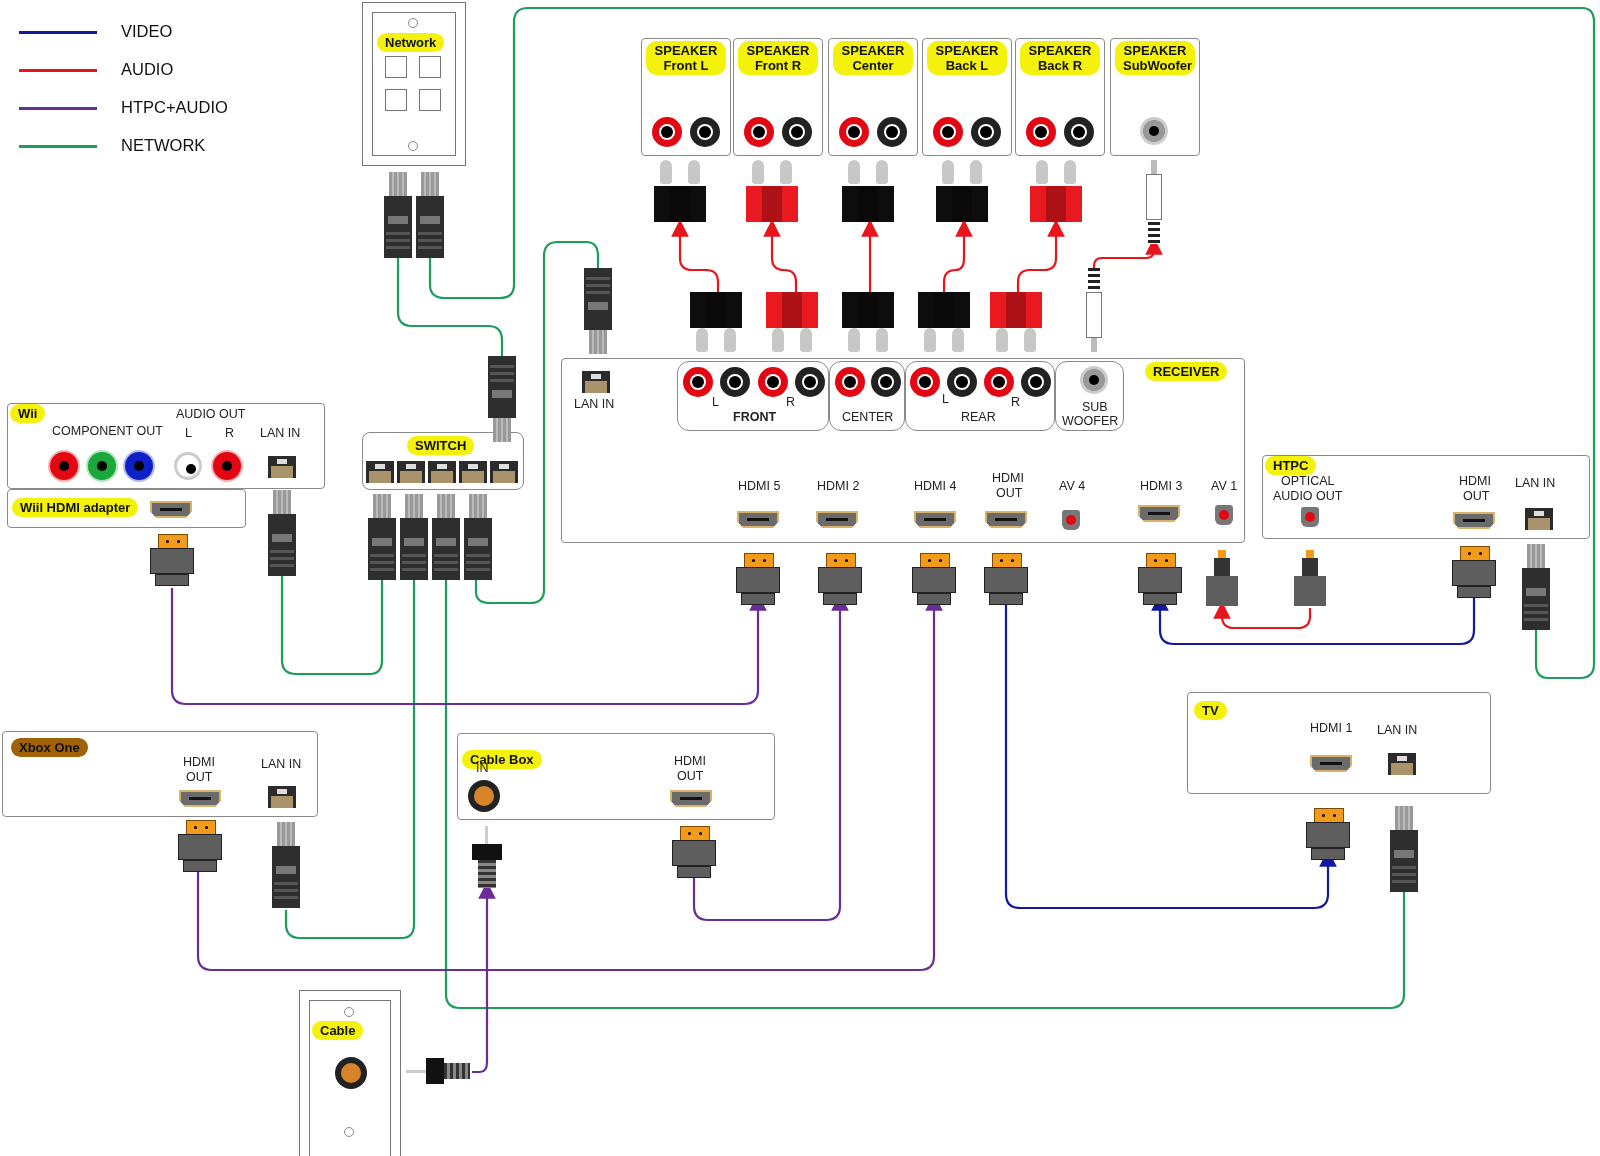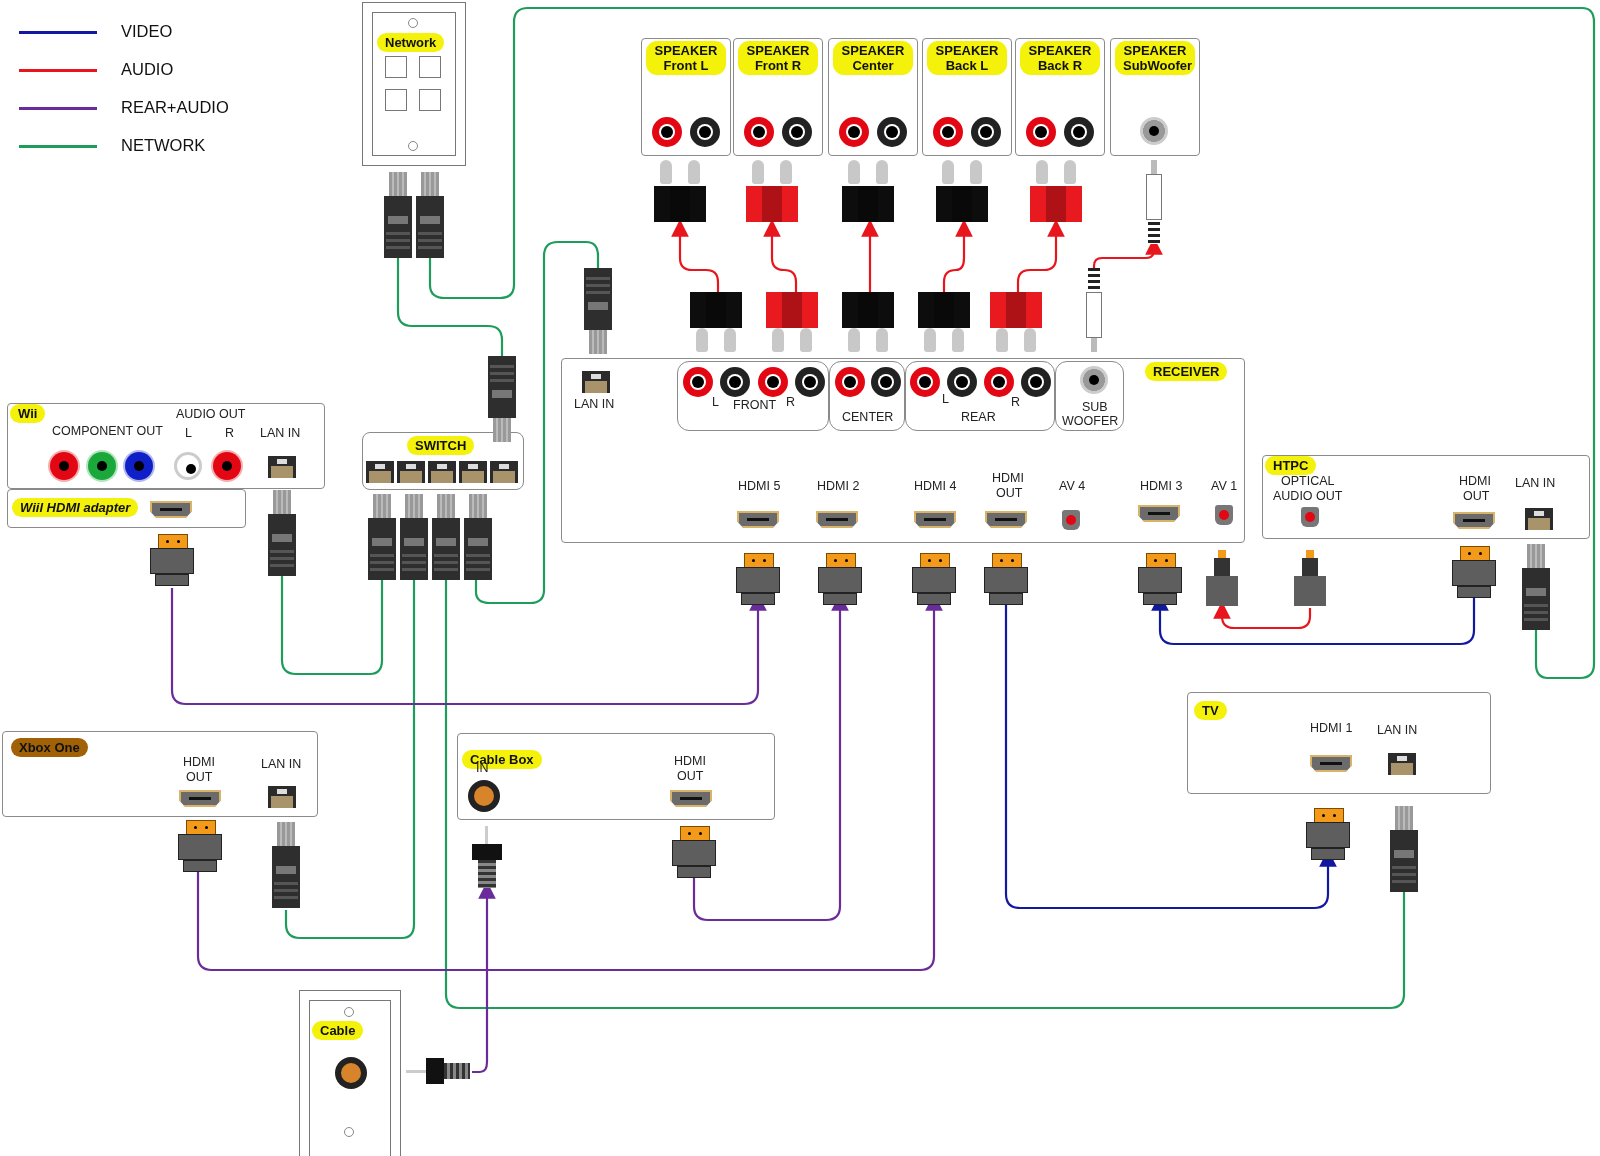--- a/index.html
+++ b/index.html
@@ -96,21 +96,21 @@
       </marker>
   </defs>
 </svg>
 
 <div>
   <div class="legend-line" style="left: 19px; top: 31px; background: rgb(18, 24, 160);"></div>
   <div class="legend-text" style="left:121px;top:22px;">VIDEO</div>
   <div class="legend-line" style="left: 19px; top: 69px; background: rgb(232, 21, 28);"></div>
   <div class="legend-text" style="left:121px;top:60px;">AUDIO</div>
   <div class="legend-line" style="left: 19px; top: 107px; background: rgb(106, 44, 154);"></div>
-  <div class="legend-text" style="left:121px;top:98px;">REAR+AUDIO</div>
+  <div class="legend-text" style="left:121px;top:98px;">HTPC+AUDIO</div>
   <div class="legend-line" style="left: 19px; top: 145px; background: rgb(30, 156, 90);"></div>
   <div class="legend-text" style="left:121px;top:136px;">NETWORK</div>
 </div>
 
 <div class="plate" style="left:362px;top:2px;width:104px;height:164px;">
   <div class="inner"></div>
   <div class="screw" style="left:45px;top:15px;"></div>
   <div class="tag" style="left: 14px; top: 30px; background: rgb(244, 242, 10);">Network</div>
   <div class="keystone" style="left:22px;top:53px;"></div>
   <div class="keystone" style="left:56px;top:53px;"></div>
@@ -242,21 +242,21 @@
   <div class="lan-port" style="left:20px;top:12px;"></div>
   <div class="lbl" style="left:12px;top:38px;">LAN IN</div>
 
   <div class="panel" style="left:115px;top:2px;width:152px;height:70px;border-radius:12px;">
     <div class="jack red" style="left:5px;top:5px;"></div>
     <div class="jack blk" style="left:42px;top:5px;"></div>
     <div class="jack red" style="left:80px;top:5px;"></div>
     <div class="jack blk" style="left:117px;top:5px;"></div>
     <div class="lbl" style="left:34px;top:33px;">L</div>
     <div class="lbl" style="left:108px;top:33px;">R</div>
-    <div class="lbl" style="left:55px;top:36px;">FRONT</div>
+    <div class="lbl" style="left:55px;top:48px;font-weight:bold;">FRONT</div>
   </div>
   <div class="panel" style="left:267px;top:2px;width:76px;height:70px;border-radius:12px;">
     <div class="jack red" style="left:5px;top:5px;"></div>
     <div class="jack blk" style="left:41px;top:5px;"></div>
     <div class="lbl" style="left:12px;top:48px;">CENTER</div>
   </div>
   <div class="panel" style="left:343px;top:2px;width:150px;height:70px;border-radius:12px;">
     <div class="jack red" style="left:4px;top:5px;"></div>
     <div class="jack blk" style="left:41px;top:5px;"></div>
     <div class="jack red" style="left:78px;top:5px;"></div>
@@ -357,21 +357,21 @@
   <div class="lbl" style="left:217px;top:22px;">R</div>
   <div class="lbl" style="left:252px;top:22px;">LAN IN</div>
   <div class="rca" style="left:42px;top:48px;background:#e30613;box-shadow:0 0 0 2px #f3b0b0;"></div>
   <div class="rca" style="left:80px;top:48px;background:#1aa83a;box-shadow:0 0 0 2px #b4e4bf;"></div>
   <div class="rca" style="left:117px;top:48px;background:#1020c8;box-shadow:0 0 0 2px #b4b9ec;"></div>
   <div class="rca" style="left:166px;top:48px;background:#fff;border:3px solid #ccc;box-sizing:border-box;"></div>
   <div class="rca" style="left:205px;top:48px;background:#e30613;box-shadow:0 0 0 2px #f3b0b0;"></div>
   <div class="lan-port" style="left:260px;top:52px;"></div>
 </div>
 <div class="panel" style="left:7px;top:489px;width:239px;height:39px;">
-  <div class="tag" style="left: 4px; top: 8px; background: rgb(244, 242, 10); font-style: italic;">Wiil HDMI adapter</div>
+  <div class="tag" style="left: 4px; top: 8px; background: rgb(244, 242, 10);">Wiil HDMI adapter</div>
   <div class="hdmi-port" style="left:142px;top:11px;"></div>
 </div>
 <div class="hdmi-plug" style="left:150px;top:534px;">
     <div class="tip"></div>
     <div class="body"></div>
     <div class="neck"></div>
   </div>
 <div class="rj45 down" style="left:268px;top:490px;">
     <div class="pins"></div>
     <div class="boot"></div>

